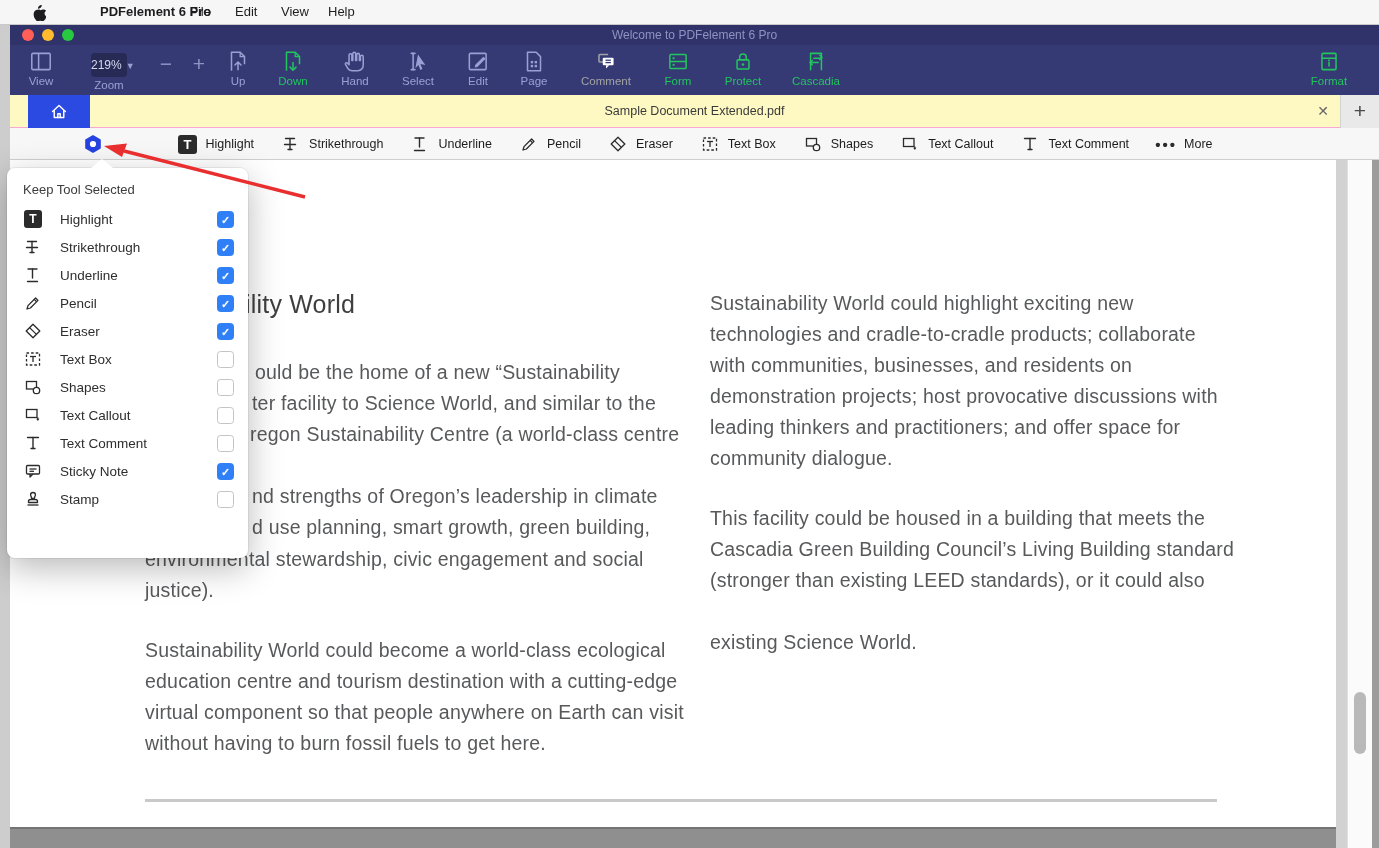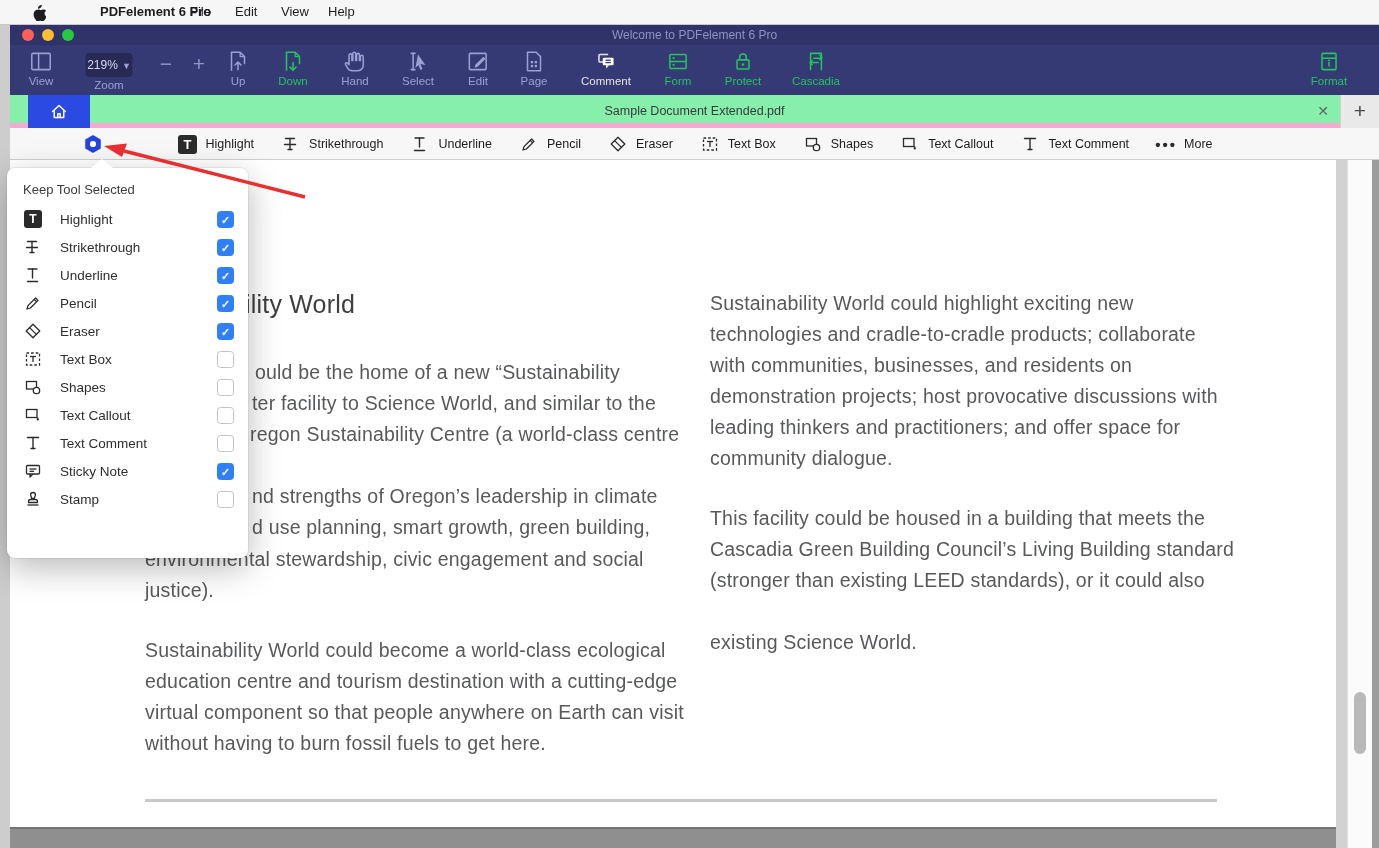--- a/index.html
+++ b/index.html
@@ -22,28 +22,28 @@
   .tl.yellow{left:32px;background:#febc2e;}
   .tl.green{left:52px;background:#28c840;}
   .wintitle{position:absolute;left:0;top:0;width:100%;height:21px;line-height:22px;text-align:center;font-size:12px;color:#8f93c0;}
 
   
   .toolbar{position:absolute;left:0;top:21px;width:100%;height:50px;background:#353a74;}
   .tbitem{position:absolute;top:3px;transform:translateX(-50%);width:76px;text-align:center;color:#9ba0d4;}
   .tbitem .ic{display:block;margin:0 auto;}
   .tbitem .lbl{display:block;font-size:11.5px;margin-top:0px;}
   .tbitem.dim{color:#22c55e;}
-  .tbitem.active{color:#e5e5e5;}
-  .zoompill{position:absolute;left:99px;top:8px;transform:translateX(-50%);width:47px;height:24px;background:#262a55;border-radius:4px;color:#d6d8f0;font-size:12px;line-height:24px;text-align:center;}
+  .tbitem.active{color:#a3a3a3;}
+  .zoompill{position:absolute;left:99px;top:8px;transform:translateX(-50%);width:36px;height:24px;background:#262a55;border-radius:4px;color:#d6d8f0;font-size:12px;line-height:24px;text-align:center;}
   .zoompill .chev{font-size:9px;margin-left:4px;color:#9ba0d4;}
   .zoomlbl{position:absolute;left:99px;top:34px;transform:translateX(-50%);font-size:11.5px;color:#9ba0d4;}
   .pm{position:absolute;top:7px;transform:translateX(-50%);font-size:21px;color:#8e93c4;font-weight:300;}
 
   
-  .tabbar{position:absolute;left:0;top:71px;width:100%;height:33px;background:#86efac;border-bottom:5px solid #f9a8d4;box-sizing:border-box;}
+  .tabbar{position:absolute;left:0;top:71px;width:100%;height:33px;background:#fef9c3;border-bottom:1px solid #f9a8d4;box-sizing:border-box;}
   .hometab{position:absolute;left:18px;top:0;width:62px;height:33px;background:#2b4ae2;display:flex;align-items:center;justify-content:center;}
   .doctab-title{position:absolute;left:0;top:0;width:100%;height:33px;line-height:33px;text-align:center;font-size:12.5px;color:#3a3a3a;}
   .tabclose{position:absolute;left:1303px;top:0;width:20px;height:33px;line-height:33px;text-align:center;font-size:14px;color:#666;}
   .newtab{position:absolute;left:1330px;top:0;width:39px;height:33px;background:#e9e9e9;border-left:1px solid #d2d2d2;box-sizing:border-box;text-align:center;line-height:31px;font-size:21px;color:#4a4a4a;font-weight:300;}
 
   
   .commentbar{position:absolute;left:0;top:104px;width:100%;height:32px;background:#f7f7f8;border-bottom:1px solid #cfcfcf;box-sizing:border-box;}
   .gearbtn{position:absolute;left:70px;top:3px;width:26px;height:26px;display:flex;align-items:center;justify-content:center;}
   .toolsrow{position:absolute;left:0;top:0;width:100%;height:32px;display:flex;align-items:center;justify-content:center;}
   .ctool{display:flex;align-items:center;margin:0 13px;color:#1c1c1c;}

